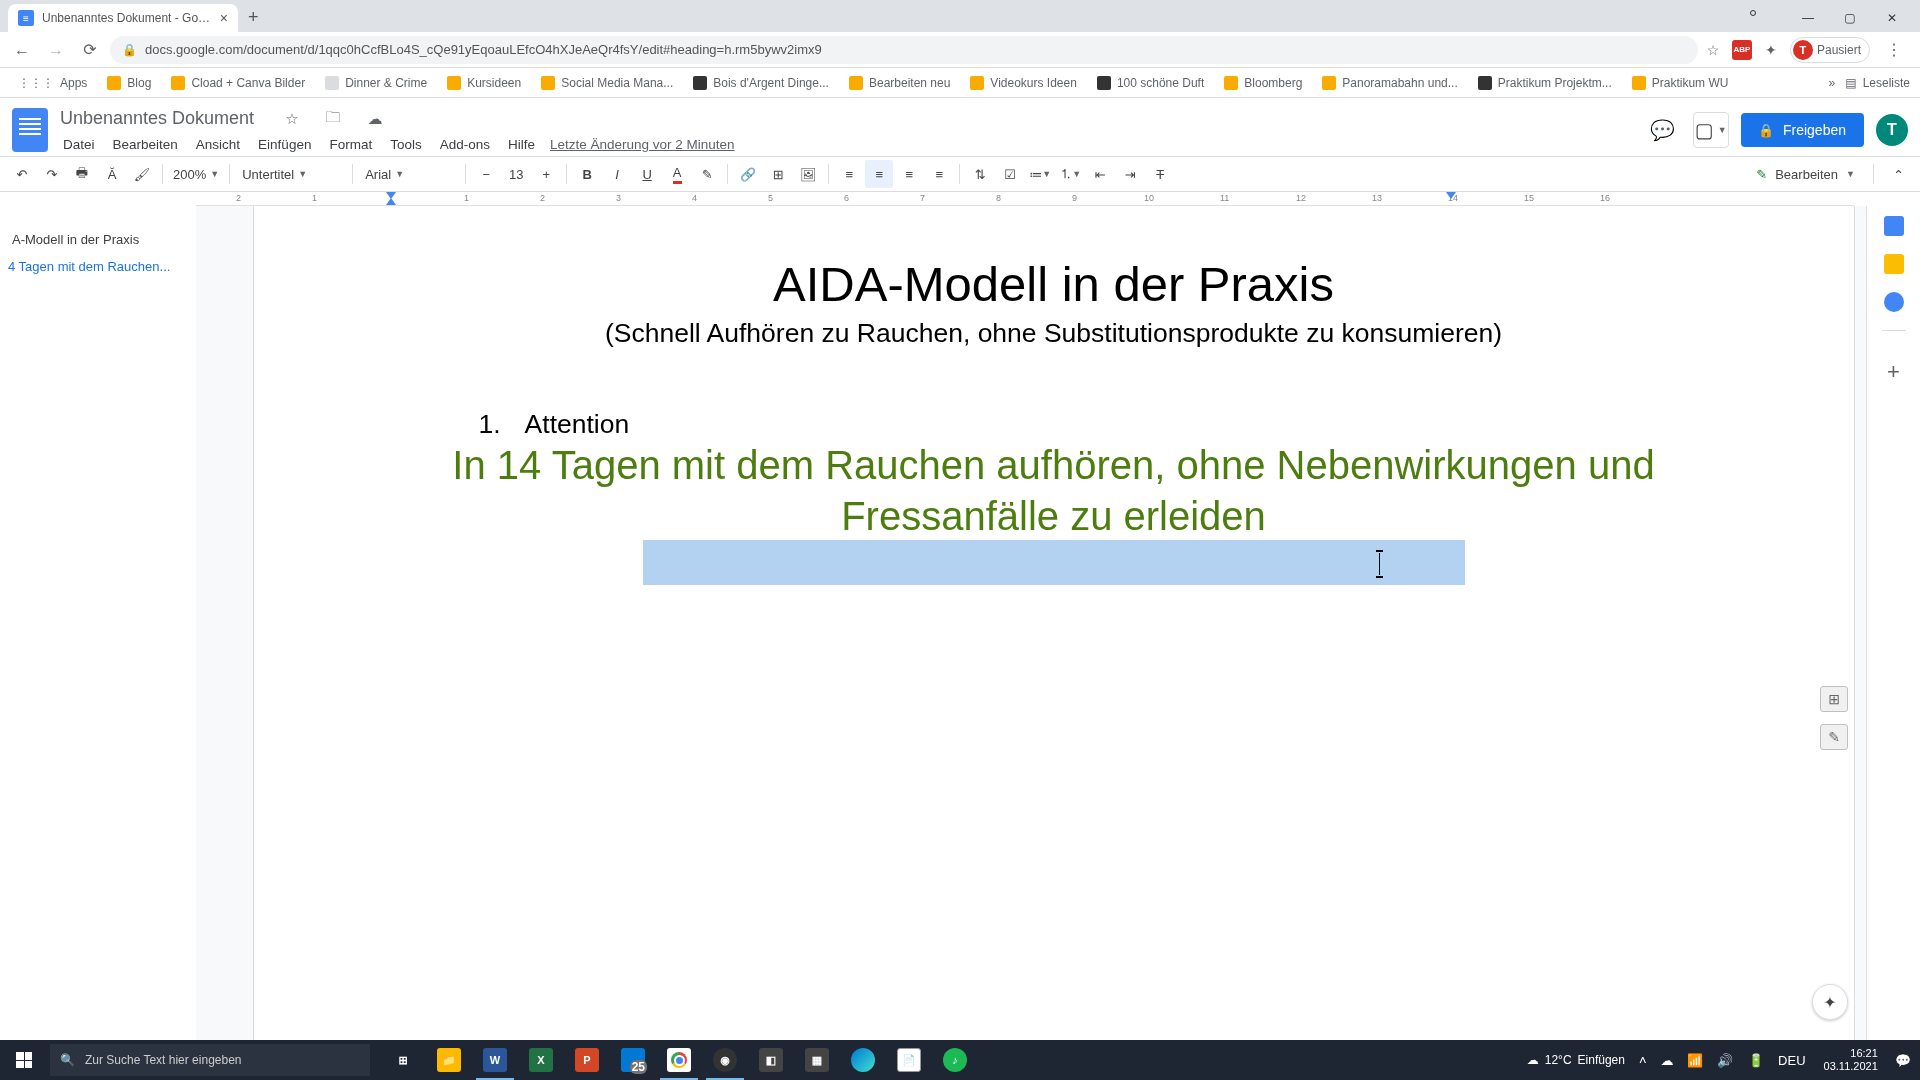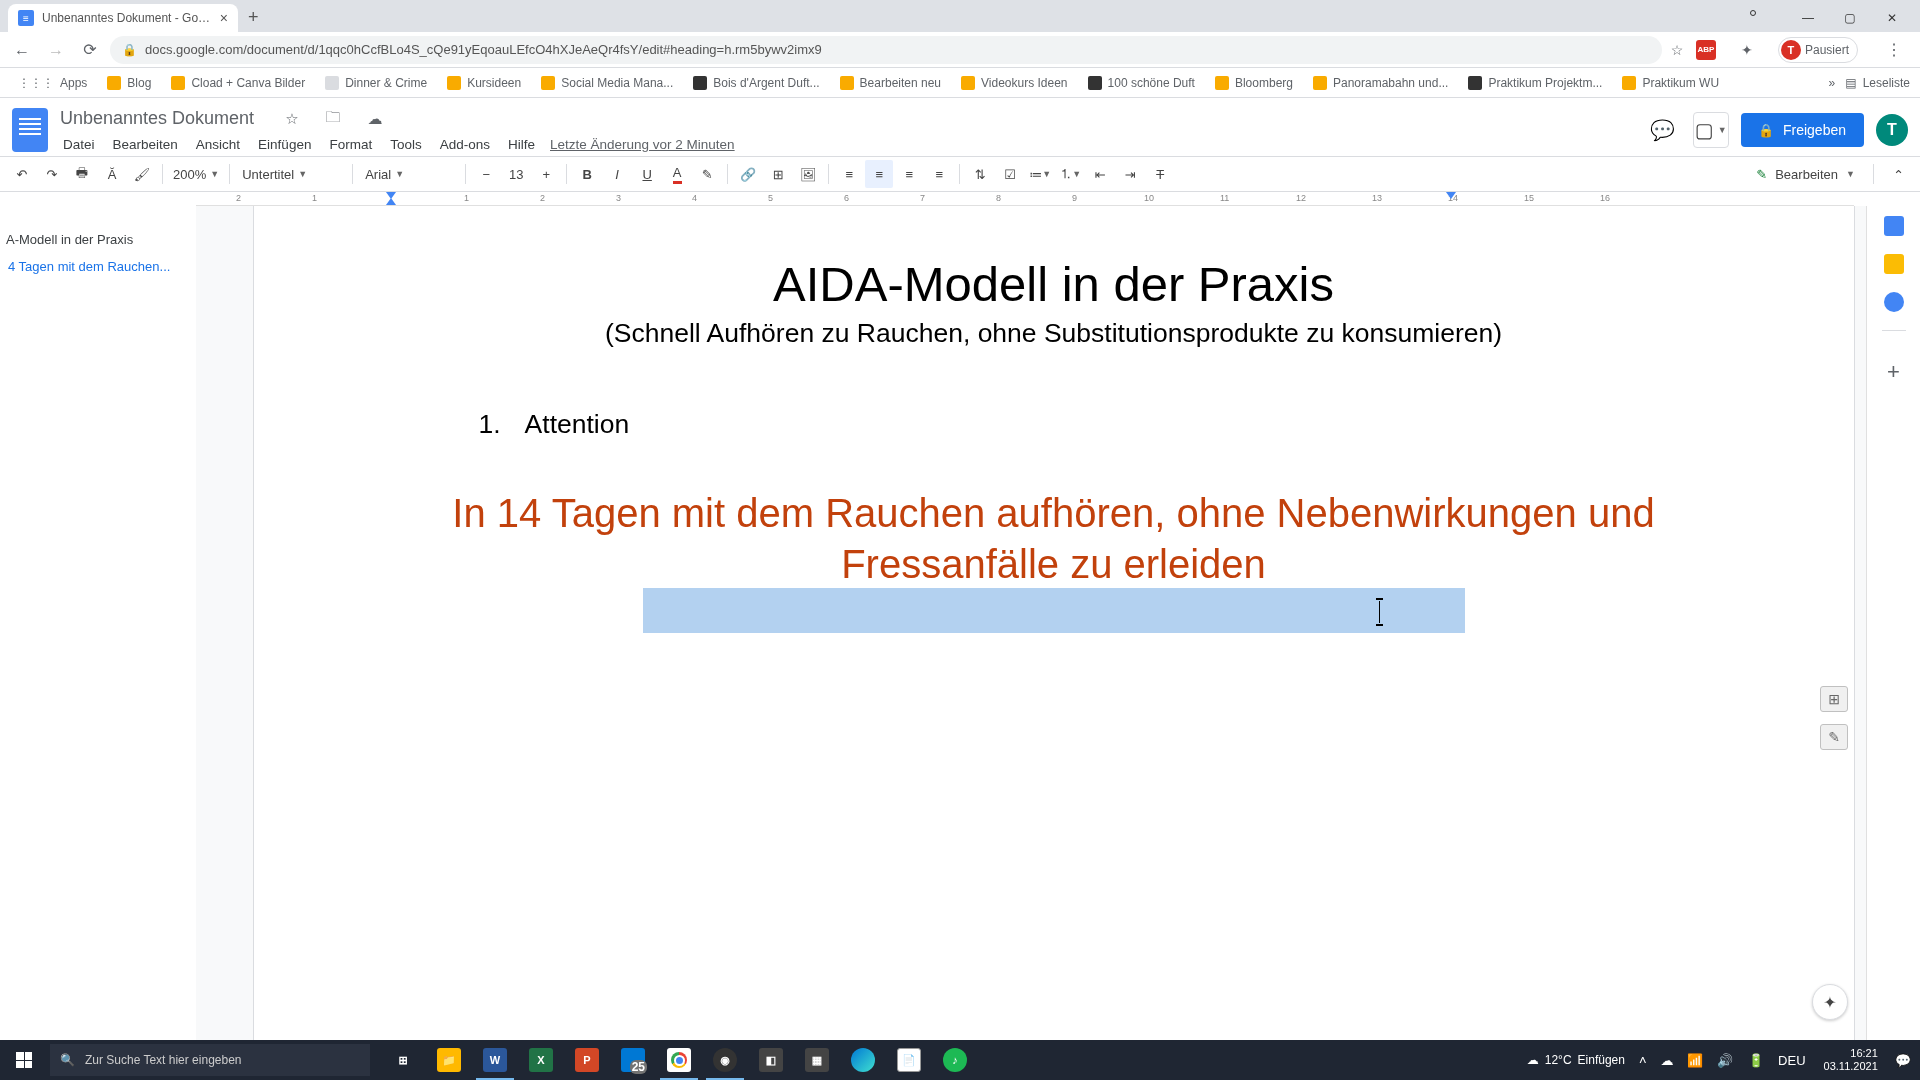--- a/index.html
+++ b/index.html
@@ -14,21 +14,21 @@
 .new-tab{color:#555;padding:4px 10px;font-size:18px;cursor:pointer}
 .win-controls{margin-left:auto;display:flex;gap:2px}
 .win-btn{width:40px;height:28px;display:flex;align-items:center;justify-content:center;color:#333;font-size:12px}
 .win-dot{width:6px;height:6px;border:1.5px solid #333;border-radius:50%;margin-right:30px;margin-top:6px}
 
 .addr-bar{background:#fff;height:36px;display:flex;align-items:center;padding:0 8px;gap:6px;border-bottom:1px solid #dadce0}
 .nav-btn{width:28px;height:28px;display:flex;align-items:center;justify-content:center;color:#5f6368;cursor:pointer;border-radius:50%}
 .nav-btn.disabled{color:#bbb}
 .url-box{flex:1;background:#f1f3f4;height:28px;border-radius:14px;display:flex;align-items:center;padding:0 12px;gap:8px;font-size:13px;color:#555}
 .lock{font-size:12px;color:#5f6368}
-.ext-area{display:flex;align-items:center;gap:22px;padding:0 4px}
+.ext-area{display:flex;align-items:center;gap:10px;padding:0 4px}
 .ext-ic{width:18px;height:18px;display:flex;align-items:center;justify-content:center;font-size:14px;color:#5f6368}
 .star{color:#5f6368}
 .abp{width:20px;height:20px;background:#d93025;border-radius:3px;color:#fff;font-size:8px;font-weight:bold;display:flex;align-items:center;justify-content:center}
 .profile-badge{display:flex;align-items:center;gap:4px;border:1px solid #dadce0;border-radius:14px;padding:2px 8px 2px 2px;font-size:12px;color:#5f6368}
 .profile-av{width:20px;height:20px;background:#d93025;border-radius:50%;color:#fff;display:flex;align-items:center;justify-content:center;font-size:11px;font-weight:bold}
 .menu-dots{font-size:16px;color:#5f6368;padding:0 6px}
 
 .bookmarks{background:#fff;height:30px;display:flex;align-items:center;padding:0 10px;gap:4px;border-bottom:1px solid #dadce0;font-size:12px;color:#5f6368}
 .bm{display:flex;align-items:center;gap:6px;padding:4px 8px;white-space:nowrap;cursor:pointer}
 .bm-ic{width:14px;height:14px;background:#dadce0;border-radius:2px;flex-shrink:0}
@@ -73,29 +73,29 @@
 
 .ruler{height:14px;background:#fff;border-bottom:1px solid #e0e0e0;position:relative;font-size:9px;color:#888;margin-left:196px;margin-right:66px}
 .ruler-mark{position:absolute;top:1px}
 .margin-ind{position:absolute;width:0;height:0;border-left:5px solid transparent;border-right:5px solid transparent}
 .margin-ind.down{border-top:7px solid #4285f4;top:0}
 .margin-ind.up{border-bottom:7px solid #4285f4;bottom:0}
 
 
 .main{display:flex;height:calc(100% - 238px);background:#f8f9fa;position:relative}
 .outline-pane{width:196px;background:#fff;padding-top:20px;font-size:13px;overflow:hidden;flex-shrink:0}
-.ol-item{padding:6px 6px;color:#3c4043;white-space:nowrap;overflow:hidden;text-overflow:ellipsis;cursor:pointer}
+.ol-item{padding:6px 12px;color:#3c4043;white-space:nowrap;overflow:hidden;text-overflow:ellipsis;cursor:pointer}
 .ol-item.sub{color:#1a73e8;padding-left:8px}
 .canvas{flex:1;overflow:auto;display:flex;justify-content:center;padding:0 0 40px 0}
 .page{background:#fff;width:1602px;min-height:900px;margin-left:45px;padding:50px 190px 40px 190px;border:1px solid #dadce0;border-top:none;position:relative}
 .doc-h1{font-size:49px;text-align:center;color:#000;font-weight:400;margin-bottom:4px}
 .doc-sub{font-size:26.5px;text-align:center;color:#000;margin-top:6px}
 .list-item{font-size:26.5px;margin-top:60px;margin-left:35px}
 .list-num{margin-right:24px}
-.doc-h2{font-size:40px;text-align:center;color:#c2410c;font-weight:400;margin-top:48px;line-height:1.28}
+.doc-h2{font-size:40px;text-align:center;color:#4d7c0f;font-weight:400;line-height:1.28}
 .doc-sub2{font-size:30px;text-align:center;margin-top:18px;position:relative}
 .hl{background:#b3d1f0;padding:4px 0}
 .hl-block{background:#b3d1f0;width:822px;height:45px;margin:0 auto;margin-top:-2px;position:relative}
 .cursor{position:absolute;right:85px;top:13px;width:1px;height:22px;background:#000}
 .cursor::before{content:"";position:absolute;top:-3px;left:-3px;width:7px;height:2px;background:#000}
 .cursor::after{content:"";position:absolute;bottom:-3px;left:-3px;width:7px;height:2px;background:#000}
 
 .side-icons{width:54px;background:#fff;display:flex;flex-direction:column;align-items:center;padding-top:10px;gap:18px;border-left:1px solid #e0e0e0}
 .sic{width:20px;height:20px;cursor:pointer}
 .sic.cal{background:#4285f4;border-radius:3px}
@@ -195,21 +195,21 @@
   <div class="bm">
       <div class="bm-ic y"></div>
       <span>Kursideen</span>
     </div>
   <div class="bm">
       <div class="bm-ic y"></div>
       <span>Social Media Mana...</span>
     </div>
   <div class="bm">
       <div class="bm-ic b"></div>
-      <span>Bois d'Argent Duft...</span>
+      <span>Bois d'Argent Dinge...</span>
     </div>
   <div class="bm">
       <div class="bm-ic y"></div>
       <span>Bearbeiten neu</span>
     </div>
   <div class="bm">
       <div class="bm-ic y"></div>
       <span>Videokurs Ideen</span>
     </div>
   <div class="bm">

